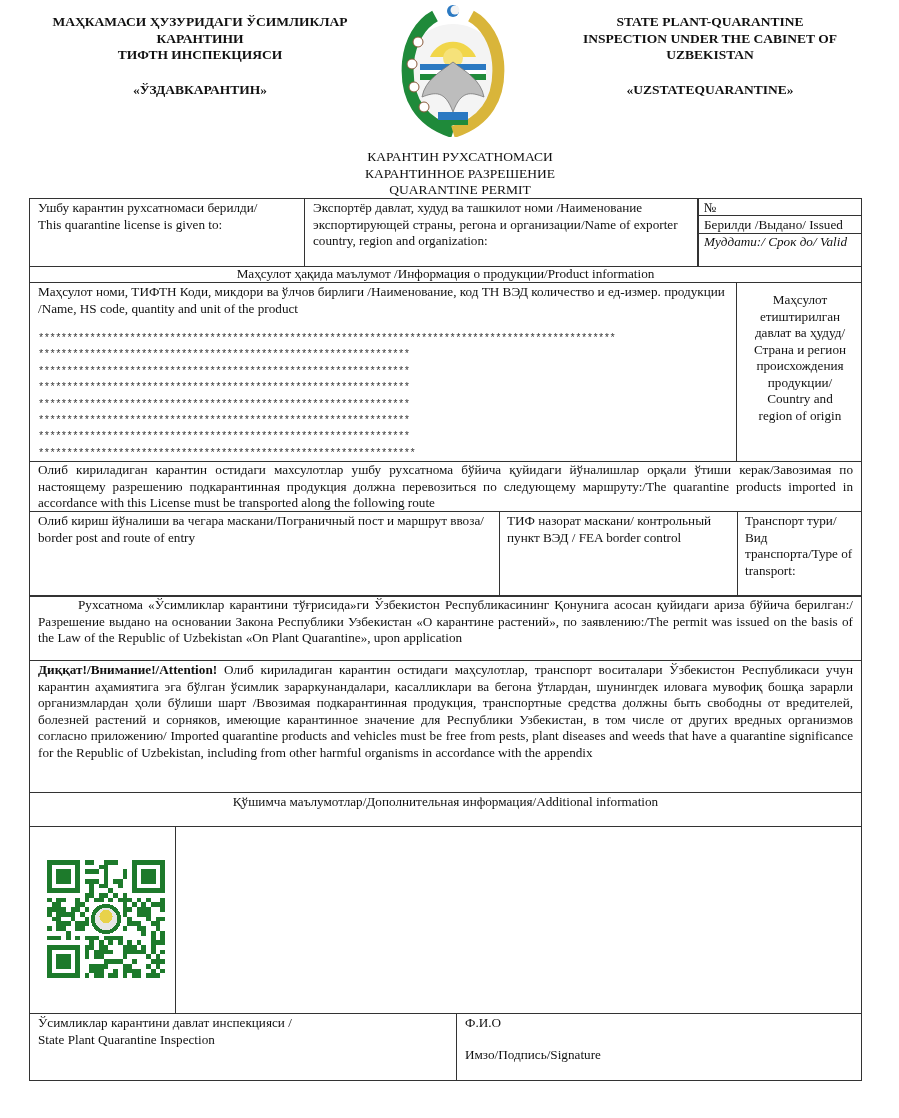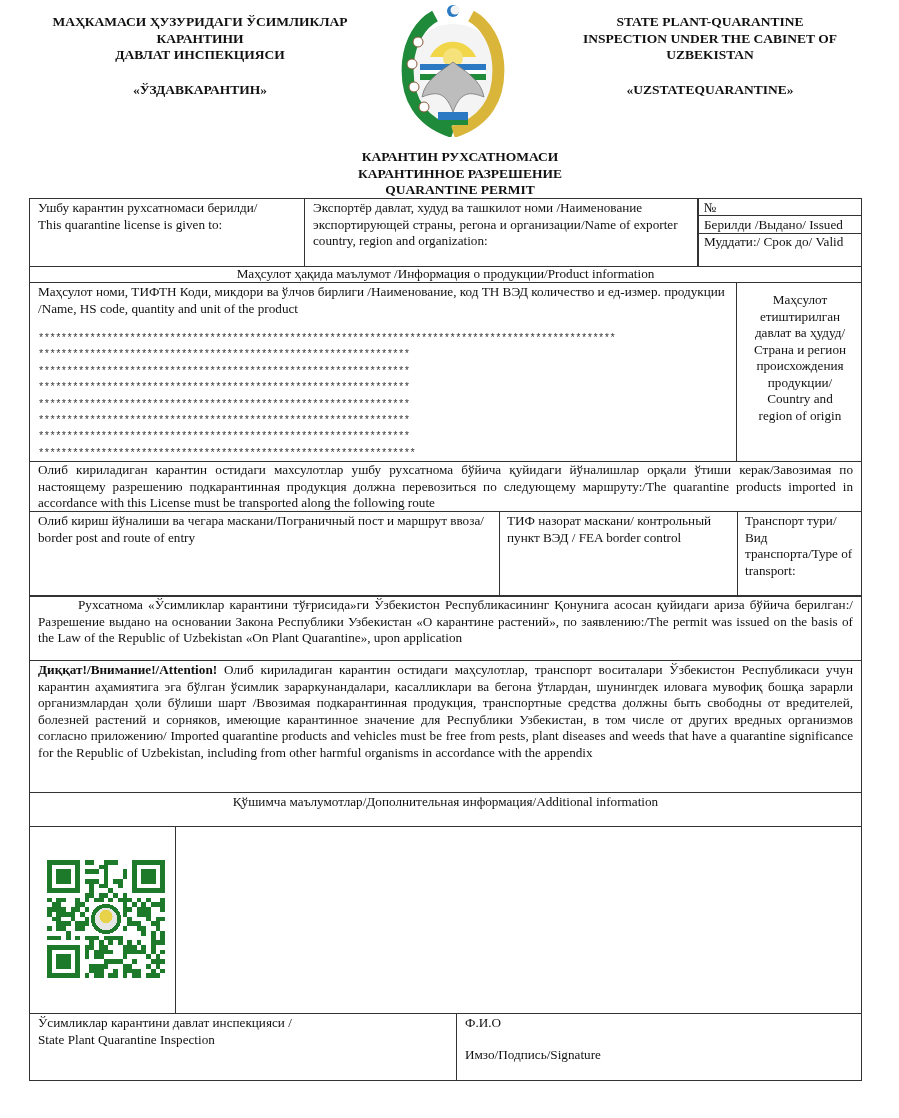--- a/index.html
+++ b/index.html
@@ -4,39 +4,39 @@
 <style>
   html, body { margin:0; padding:0; background:#ffffff; }
   body { width:899px; height:1118px; position:relative; overflow:hidden;
          font-family:"Liberation Serif", "DejaVu Serif", serif; color:#111; }
   .hdr { position:absolute; text-align:center; font-weight:bold; font-size:13.5px; line-height:16.5px; }
   .hdr-left { left:30px; top:14px; width:340px; }
   .hdr-right { left:560px; top:14px; width:300px; }
   .hdr .abbr { margin-top:18px; display:block; }
   .emblem { position:absolute; left:400px; top:2px; width:106px; height:135px; }
   .title { position:absolute; left:300px; top:149px; width:320px; text-align:center;
-           font-weight:bold; font-size:13.5px; line-height:16.5px; }
+           font-weight:normal; font-size:13.5px; line-height:16.5px; }
   .frame { position:absolute; left:29px; top:198px; width:833px; height:883px;
            border:1px solid #333; box-sizing:border-box; }
   .cell { position:absolute; box-sizing:border-box; font-size:13.2px; line-height:16.5px; }
   .hline { position:absolute; height:0; border-top:1px solid #333; }
   .vline { position:absolute; width:0; border-left:1px solid #333; }
   .center { text-align:center; }
   .justify { text-align:justify; }
   .stars { font-family:"Liberation Mono","DejaVu Sans Mono",monospace; font-size:10.4px;
            letter-spacing:-0.52px; line-height:16.4px; white-space:nowrap; overflow:hidden; color:#333; }
   .qr { position:absolute; left:47px; top:860px; width:118px; height:118px; }
 </style>
 </head>
 <body>
 
 <div class="hdr hdr-left">
   <div>МАҲКАМАСИ ҲУЗУРИДАГИ ЎСИМЛИКЛАР</div>
   <div>КАРАНТИНИ</div>
-  <div>ДАВЛАТ ИНСПЕКЦИЯСИ</div>
+  <div>ТИФТН ИНСПЕКЦИЯСИ</div>
   <span class="abbr">«ЎЗДАВКАРАНТИН»</span>
 </div>
 
 <svg class="emblem" viewBox="0 0 106 135">
   <circle cx="53" cy="70" r="48" fill="#f4f4f4"></circle>
   <path d="M53 130 C 20 120, 5 95, 8 60 C 10 40, 20 22, 35 14" stroke="#1f8a3a" stroke-width="12" fill="none"></path>
   <path d="M53 130 C 86 120, 101 95, 98 60 C 96 40, 86 22, 71 14" stroke="#d9b53a" stroke-width="12" fill="none"></path>
   <circle cx="18" cy="40" r="5" fill="#ffffff" stroke="#8a5a3a"></circle>
   <circle cx="12" cy="62" r="5" fill="#ffffff" stroke="#8a5a3a"></circle>
   <circle cx="14" cy="85" r="5" fill="#ffffff" stroke="#8a5a3a"></circle>
@@ -72,21 +72,21 @@
   <div>Ушбу карантин рухсатномаси берилди/</div>
   <div>This quarantine license is given to:</div>
 </div>
 <div class="vline" style="left:304px; top:198px; height:68px;"></div>
 <div class="cell" style="left:313px; top:200px; width:380px;">Экспортёр давлат, худуд ва ташкилот номи /Наименование экспортирующей страны, регона и организации/Name of exporter country, region and organization:</div>
 <div class="vline" style="left:697px; top:198px; height:68px; border-left-width:2px;"></div>
 <div class="cell" style="left:704px; top:200px; width:156px;">№</div>
 <div class="hline" style="left:698px; top:215px; width:163px;"></div>
 <div class="cell" style="left:704px; top:217px; width:156px;">Берилди /Выдано/ Issued</div>
 <div class="hline" style="left:698px; top:233px; width:163px;"></div>
-<div class="cell" style="left:704px; top:234px; width:156px;">Муддати:/ Срок до/ Valid</div>
+<div class="cell" style="left:704px; top:234px; width:156px;font-style:italic;">Муддати:/ Срок до/ Valid</div>
 
 <div class="hline" style="left:29px; top:266px; width:833px;"></div>
 <div class="cell center" style="left:29px; top:266px; width:833px;">Маҳсулот ҳақида маълумот /Информация о продукции/Product information</div>
 <div class="hline" style="left:29px; top:282px; width:833px;"></div>
 
 <div class="cell" style="left:38px; top:284px; width:700px;">Маҳсулот номи, ТИФТН Коди, микдори ва ўлчов бирлиги /Наименование, код ТН ВЭД количество и ед-измер. продукции /Name, HS code, quantity and unit of the product</div>
 <div class="cell stars" style="left:38px; top:330px; width:697px;">
   <div>*****************************************************************************************************</div>
   <div>*****************************************************************</div>
   <div>*****************************************************************</div>

